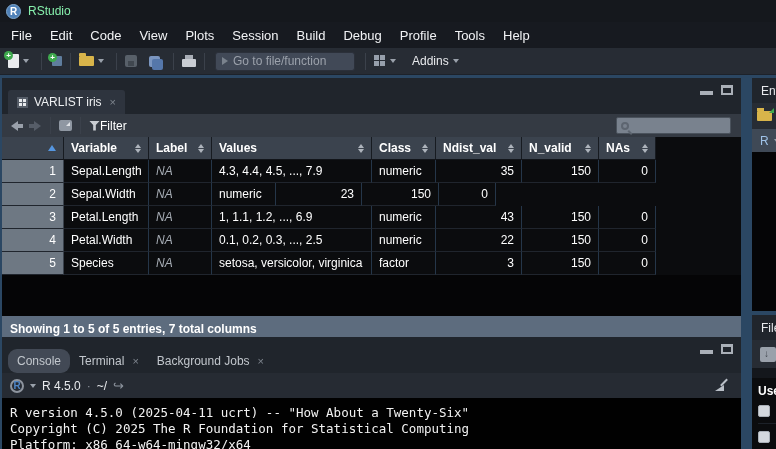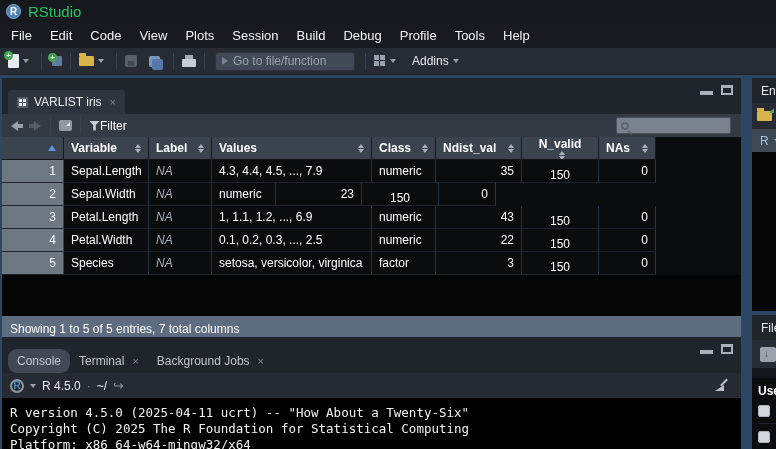--- a/index.html
+++ b/index.html
@@ -3,21 +3,21 @@
 <meta charset="utf-8">
 <style>
   * { box-sizing: border-box; margin: 0; padding: 0; }
   html,body { width: 776px; height: 449px; overflow: hidden; }
   body { font-family: "Liberation Sans", sans-serif; background: #2b4763; position: relative; }
   .abs { position: absolute; }
 
   
   .titlebar { left:0; top:0; width:776px; height:22px; background:#15181d; display:flex; align-items:center; padding-left:6px; gap:7px; }
   .rlogo { width:15px; height:15px; border-radius:50%; background:#4f81b8; border:1px solid #7ea6cc; color:#fff; font-size:10px; font-weight:bold; display:flex; align-items:center; justify-content:center; }
-  .titlebar .title { color:#22c55e; font-size:15px; }
+  .titlebar .title { color:#86efac; font-size:12px; }
 
   .menubar { left:0; top:22px; width:776px; height:26px; background:#171a20; display:flex; align-items:center; padding-left:2px; }
   .menu-item { color:#f2f3f5; font-size:13px; padding:0 9px; height:100%; display:flex; align-items:center; cursor:default; }
 
   .toolbar { left:0; top:48px; width:776px; height:27px; background:#272c34; display:flex; align-items:center; padding-left:6px; border-bottom:1px solid #1d222a; }
   .tb-sep { width:1px; height:17px; background:#3b414b; margin:0 6px; }
   .caret { width:0; height:0; border-left:3px solid transparent; border-right:3px solid transparent; border-top:4px solid #9aa1ab; margin:0 4px; }
   .tb-btn { display:flex; align-items:center; padding:0 2px; height:22px; }
 
   .ic-doc { width:11px; height:14px; background:#e9ebee; border-radius:1px; position:relative; }
@@ -71,30 +71,30 @@
   .ic-mag { width:8px; height:8px; border:2px solid #5d6570; border-radius:50%; position:relative; }
   .ic-mag::after { content:''; position:absolute; left:6px; top:6px; width:2px; height:5px; background:#5d6570; transform:rotate(-45deg); }
 
   
   .grid-table { font-size:12px; color:#fff; }
   .g-row { display:flex; height:23px; }
   .g-cell { display:flex; align-items:center; padding:0 7px; border-right:1px solid #253649; border-bottom:1px solid #20252d; overflow:hidden; white-space:nowrap; }
   .g-head .g-cell { background:#3b434e; font-weight:bold; border-right:1px solid #171b21; border-bottom:1px solid #12151a; justify-content:space-between; }
   .g-num { width:62px; background:#6e7883; justify-content:flex-end; border-right:1px solid #3a424c; }
   .c-var { width:85px; } .c-label { width:63px; } .c-values { width:160px; }
-  .c-class { width:64px; } .c-ndist { width:86px; } .c-nvalid { width:77px;flex-direction:column; } .c-nas { width:57px; }
+  .c-class { width:64px; } .c-ndist { width:86px; } .c-nvalid { width:77px; } .c-nas { width:57px; }
   .num-cell { justify-content:flex-end; }
   .na { font-style:italic; color:#a7adb5; }
   .sort { display:flex; flex-direction:column; align-items:center; gap:1px; margin-left:4px; }
   .tri-u { width:0; height:0; border-left:3px solid transparent; border-right:3px solid transparent; border-bottom:4px solid #aeb4bc; }
   .tri-d { width:0; height:0; border-left:3px solid transparent; border-right:3px solid transparent; border-top:4px solid #aeb4bc; }
   .tri-u.blue { border-bottom-color:#5596e0; border-left-width:4px; border-right-width:4px; border-bottom-width:6px; }
 
   .table-filler { height:41px; background:#050506; }
-  .status-bar { height:25px; background:#5d6c7e; color:#fff; font-size:12px; display:flex; align-items:center; padding-left:8px; }
+  .status-bar { height:25px; background:#5d6c7e; color:#fff; font-size:12px; display:flex; align-items:center; padding-left:8px;font-weight:bold; }
 
   
   #console-pane { left:2px; top:337px; width:739px; height:112px; }
   .tab.console-active { background:#424955; }
   .r-row { height:25px; background:#262b33; display:flex; align-items:center; padding-left:8px; gap:6px; position:relative; }
   .rlogo2 { width:14px; height:14px; border:2px solid #8d949e; border-radius:50%; color:#4f86c6; font-weight:bold; font-size:10px; display:flex; align-items:center; justify-content:center; }
   .r-ver { color:#e8eaed; font-size:12px; }
   .dot { color:#8d939c; font-size:12px; }
   .wd { color:#e8eaed; font-size:12px; }
   .ic-goarrow { color:#8d949e; font-size:13px; }

